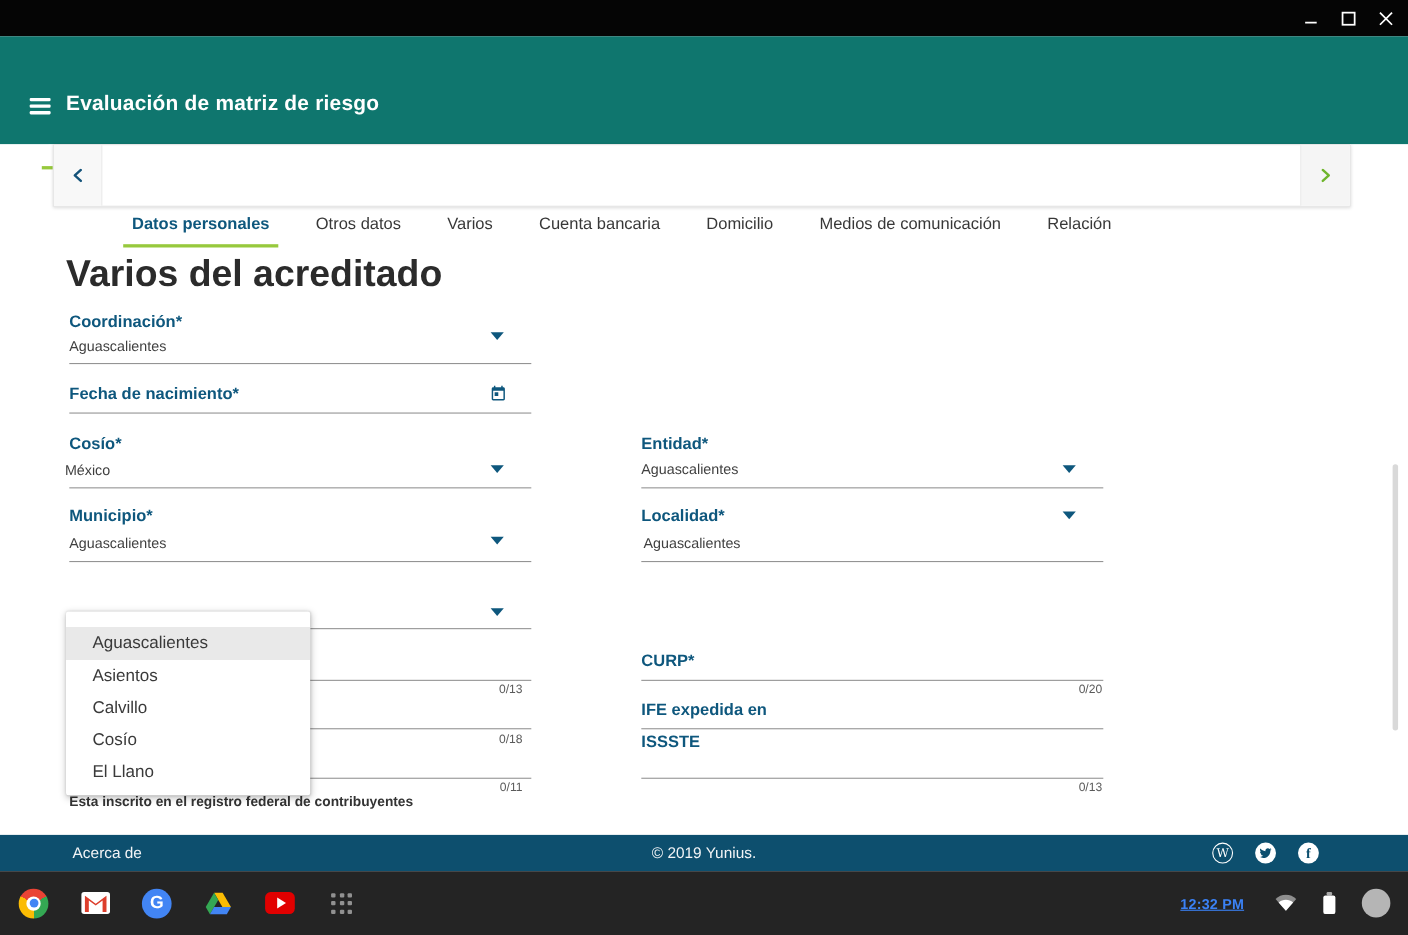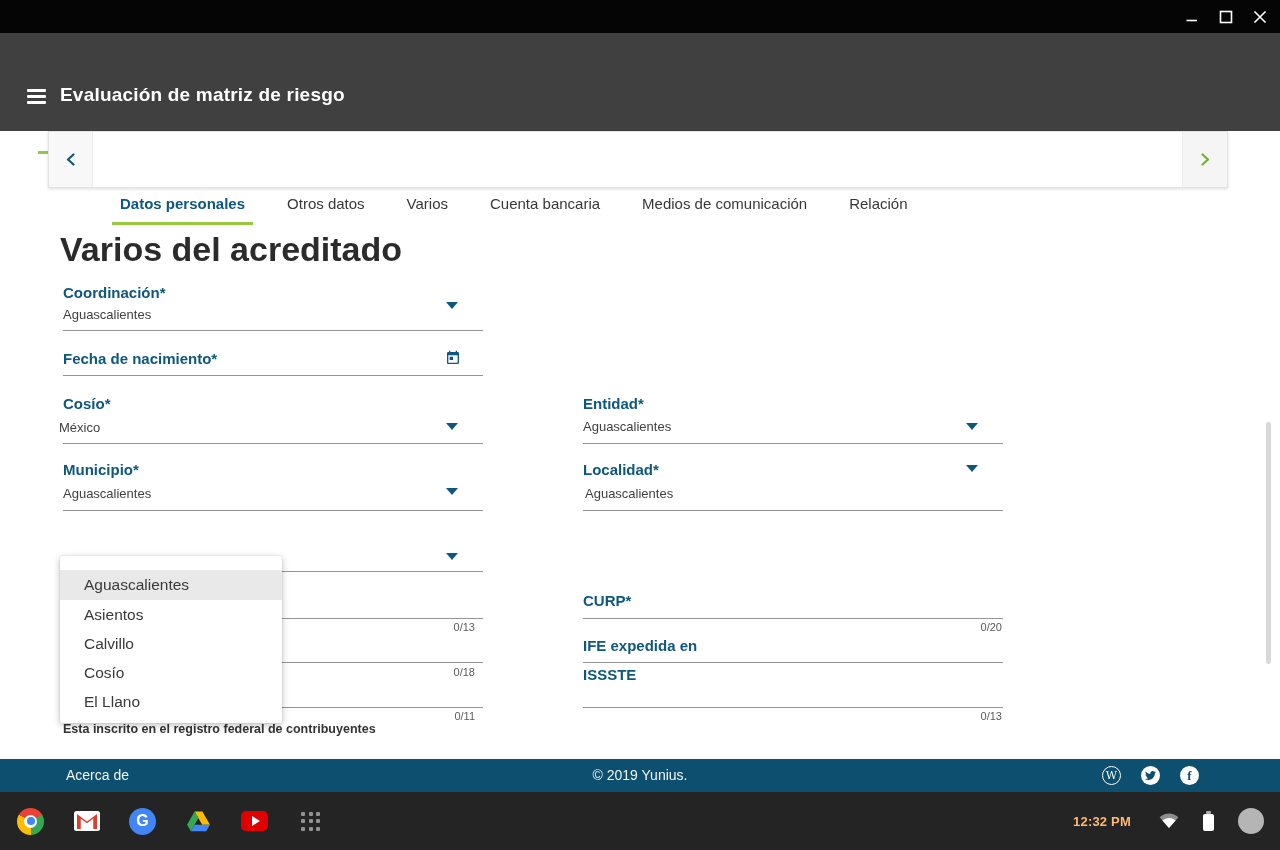--- a/index.html
+++ b/index.html
@@ -6,21 +6,21 @@
   html,body { background:#000; }
   body { font-family:"Liberation Sans", sans-serif; }
   .screen { position:relative; width:1280px; height:850px; overflow:hidden; background:#fff; }
 
   
   .titlebar { position:absolute; left:0; top:0; width:1280px; height:33px; background:#050505; }
   .win-controls { position:absolute; right:12px; top:0; height:33px; display:flex; align-items:center; gap:18px; }
   .wc { width:16px; height:16px; display:flex; align-items:center; justify-content:center; cursor:default; }
 
   
-  .appheader { position:absolute; left:0; top:33px; width:1280px; height:98px; background:#404040; }
+  .appheader { position:absolute; left:0; top:33px; width:1280px; height:98px; background:#0f766e; }
   .hamburger { position:absolute; left:27px; top:56px; width:19px; height:15px; display:flex; flex-direction:column; justify-content:space-between; }
   .hamburger i { display:block; height:2.6px; background:#fff; border-radius:1px; }
   .apptitle { position:absolute; left:60px; top:51px; color:#fff; font-size:19px; font-weight:bold; letter-spacing:.2px; }
   .nav { position:absolute; left:38px; top:95px; display:flex; gap:52px; height:26px; }
   .nav-item { position:relative; display:flex; align-items:center; gap:9px; color:#f3f6f8; font-size:14px; padding-bottom:8px; }
   .nav-item.active::after { content:""; position:absolute; left:0; right:0; bottom:0; height:3px; background:#97c93d; }
   .list-icon { display:flex; flex-direction:column; justify-content:space-between; width:16px; height:11px; }
   .list-icon i { height:2.4px; background:#fff; border-radius:1px; }
 
   
@@ -70,21 +70,21 @@
   .chrome::before { content:""; position:absolute; left:7px; top:7px; width:13px; height:13px; border-radius:50%; background:#fff; }
   .chrome::after { content:""; position:absolute; left:9.5px; top:9.5px; width:8px; height:8px; border-radius:50%; background:#4285f4; }
   .gmailbox { width:26px; height:20px; background:#fff; border-radius:2.5px; display:flex; align-items:center; justify-content:center; }
   .gcircle { width:27px; height:27px; border-radius:50%; background:#4285f4; color:#fff; font-weight:bold; font-size:16px; display:flex; align-items:center; justify-content:center; }
   .ytbox { width:28px; height:20px; background:#e10000; border-radius:5px; display:flex; align-items:center; justify-content:center; }
   .ytbox i { display:block; width:0; height:0; border-left:8px solid #fff; border-top:5px solid transparent; border-bottom:5px solid transparent; margin-left:2px; }
   .gridicon { display:grid; grid-template-columns:repeat(3,4px); grid-template-rows:repeat(3,4px); gap:3.5px; }
   .gridicon i { background:#919191; border-radius:1px; }
 
   .shelf-status { position:absolute; right:0; top:0; height:58px; display:flex; align-items:center; }
-  .clock { color:#fdba74; font-size:13px; font-weight:bold; letter-spacing:.2px; margin-right:28px; cursor:pointer; }
+  .clock { color:#3b82f6; font-size:13px; font-weight:bold; letter-spacing:.2px; margin-right:28px; cursor:pointer;text-decoration:underline; }
   .wifi { margin-right:24px; cursor:pointer; }
   .batt { position:relative; width:11px; height:20px; margin-right:24px; cursor:pointer; }
   .batt .tip { position:absolute; left:3px; top:0; width:5px; height:3px; background:#a9a9a9; border-radius:1px; }
   .batt .body { position:absolute; left:0; top:3px; width:11px; height:17px; background:#fff; border-radius:2px; }
   .avatar { width:26px; height:26px; border-radius:50%; background:#b5b5b5; margin-right:16px; cursor:pointer; }
 </style>
 </head>
 <body>
 
 <div class="screen">
@@ -138,20 +138,21 @@
     <div class="tab-scroll">
       <svg width="9" height="13" viewBox="0 0 9 13">
           <path d="M7.5 1.5 L2 6.5 L7.5 11.5" fill="none" stroke="#14537a" stroke-width="2.2" stroke-linecap="round" stroke-linejoin="round"></path>
         </svg>
     </div>
     <div class="tabs">
       <div class="tab active">Datos personales</div>
       <div class="tab">Otros datos</div>
       <div class="tab">Varios</div>
       <div class="tab">Cuenta bancaria</div>
+      <div class="tab">Domicilio</div>
       <div class="tab">Medios de comunicación</div>
       <div class="tab">Relación</div>
     </div>
     <div class="tab-scroll right">
       <svg width="9" height="13" viewBox="0 0 9 13">
           <path d="M1.5 1.5 L7 6.5 L1.5 11.5" fill="none" stroke="#6fb52c" stroke-width="2.2" stroke-linecap="round" stroke-linejoin="round"></path>
         </svg>
     </div>
   </div>
 

